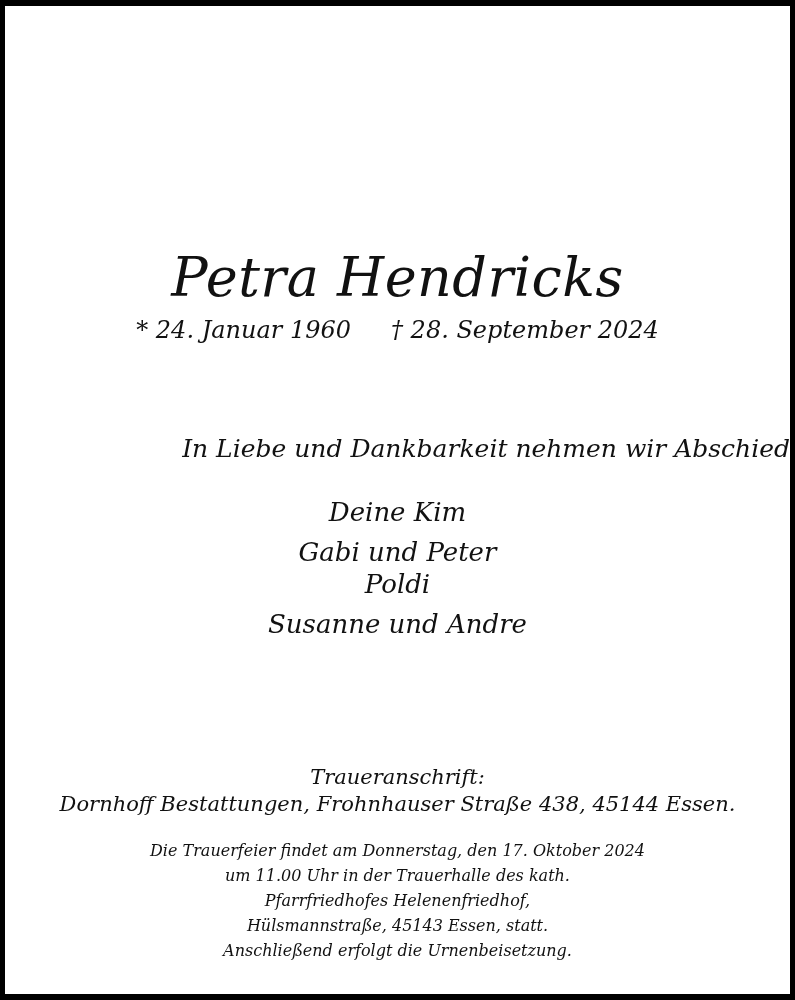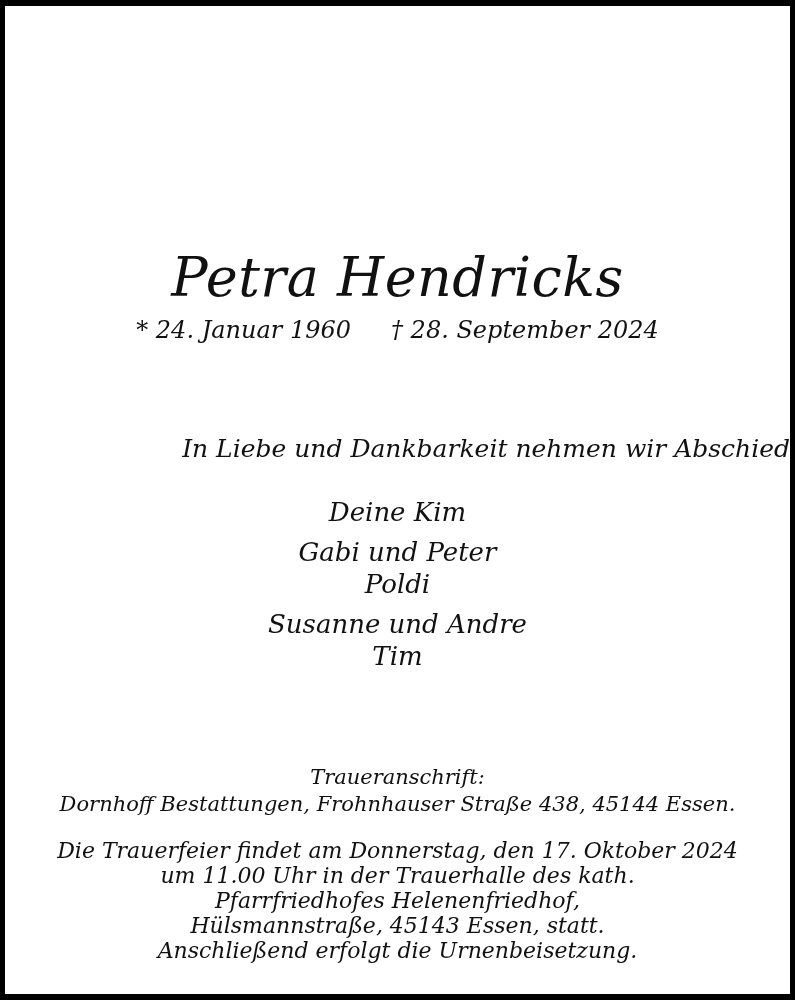--- a/index.html
+++ b/index.html
@@ -13,21 +13,21 @@
     .blk { position: absolute; left: 0; right: 0; }
     .line { display: block; white-space: nowrap; }
     .poem { top: 42px; font-size: 24px; line-height: 32px; }
     .name { top: 240px; font-size: 54px; line-height: 64px; letter-spacing: 0.5px; }
     .dates { top: 308px; font-size: 24px; line-height: 32px; }
     .dates .sep { display: inline-block; width: 40px; }
     .farewell { top: 426px; font-size: 25px; line-height: 34px; text-align: right; }
     .mourners { top: 490px; font-size: 26px; line-height: 32px; }
     .group { margin-bottom: 8px; }
     .address { top: 758px; font-size: 21px; line-height: 27px; }
-    .ceremony { top: 832px; font-size: 22px; line-height: 25px; }
+    .ceremony { top: 832px; font-size: 16px; line-height: 25px; }
   </style>
 </head>
 <body>
 
 <div class="card">
 
 
   <div class="blk name">Petra Hendricks</div>
 
   <div class="blk dates">
@@ -39,21 +39,20 @@
   <div class="blk mourners">
     <div class="group">
       <span class="line">Deine Kim</span>
     </div>
     <div class="group">
       <span class="line">Gabi und Peter</span>
       <span class="line">Poldi</span>
     </div>
     <div class="group">
       <span class="line">Susanne und Andre</span>
-      <span class="line">Tim</span>
     </div>
   </div>
 
   <div class="blk address">
     <span class="line">Traueranschrift:</span>
     <span class="line">Dornhoff Bestattungen, Frohnhauser Straße 438, 45144 Essen.</span>
   </div>
 
   <div class="blk ceremony">
     <span class="line">Die Trauerfeier findet am Donnerstag, den 17. Oktober 2024</span>

